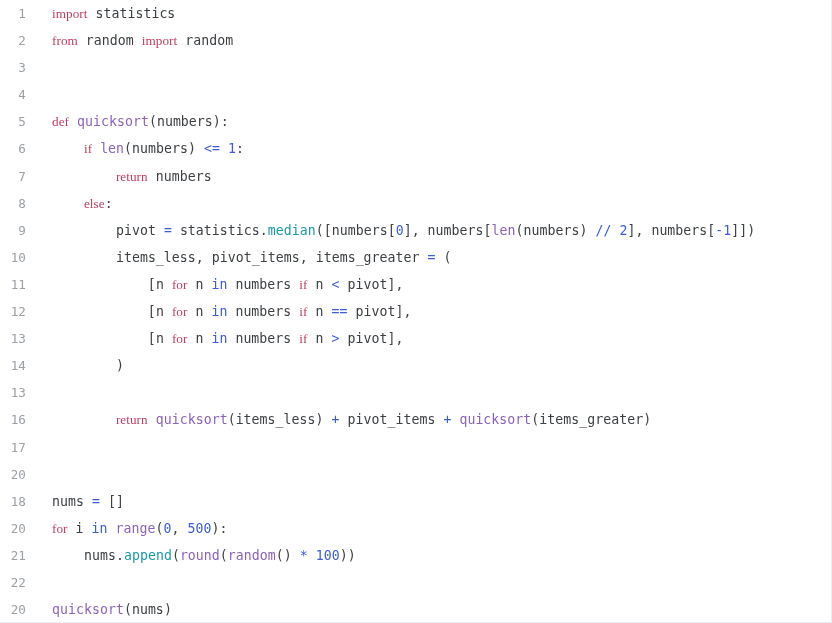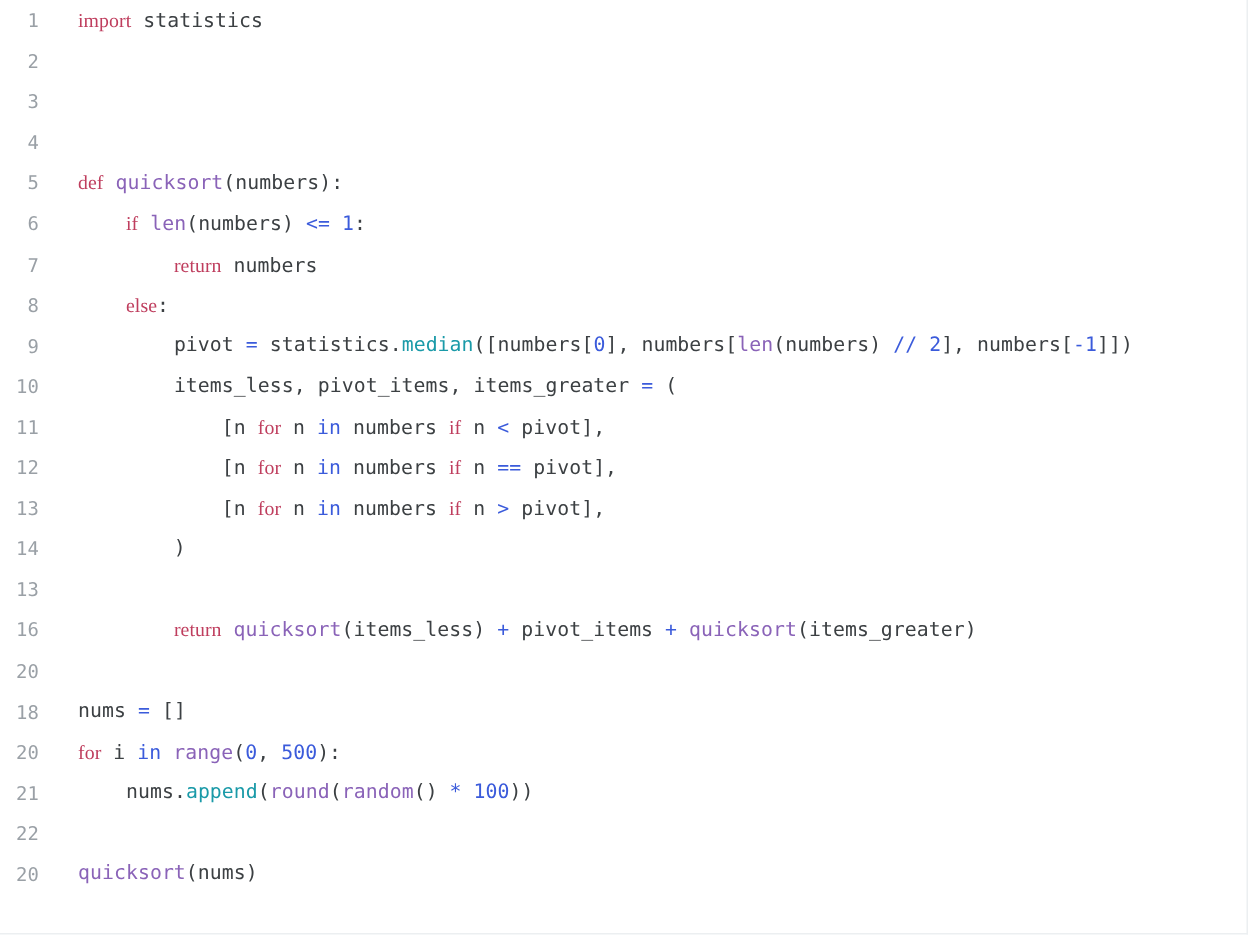--- a/index.html
+++ b/index.html
@@ -69,35 +69,36 @@
   .t-meth { color: #1a9aa8; }          
   .t-id   { color: #3c4043; }          
   .t-pun  { color: #3c4043; }
 </style>
 </head>
 <body>
 
 <div id="editor">
   <div class="code-area">
       <div class="line"><span class="lineno">1</span><span class="linecode"><span class="t-kw">import</span><span class="t-pun"> </span><span class="t-id">statistics</span></span></div>
-      <div class="line"><span class="lineno">2</span></div>
+      <div class="line"><span class="lineno">2</span><span class="linecode"><span class="t-kw">from</span><span class="t-pun"> </span><span class="t-id">random</span><span class="t-pun"> </span><span class="t-kw">import</span><span class="t-pun"> </span><span class="t-id">random</span></span></div>
       <div class="line"><span class="lineno">3</span><span class="linecode"></span></div>
       <div class="line"><span class="lineno">4</span><span class="linecode"></span></div>
       <div class="line"><span class="lineno">5</span><span class="linecode"><span class="t-kw">def</span><span class="t-pun"> </span><span class="t-fn">quicksort</span><span class="t-pun">(</span><span class="t-id">numbers</span><span class="t-pun">):</span></span></div>
       <div class="line"><span class="lineno">6</span><span class="linecode"><span class="t-pun">    </span><span class="t-kw">if</span><span class="t-pun"> </span><span class="t-fn">len</span><span class="t-pun">(</span><span class="t-id">numbers</span><span class="t-pun">) </span><span class="t-op">&lt;=</span><span class="t-pun"> </span><span class="t-num">1</span><span class="t-pun">:</span></span></div>
       <div class="line"><span class="lineno">7</span><span class="linecode"><span class="t-pun">        </span><span class="t-kw">return</span><span class="t-pun"> </span><span class="t-id">numbers</span></span></div>
       <div class="line"><span class="lineno">8</span><span class="linecode"><span class="t-pun">    </span><span class="t-kw">else</span><span class="t-pun">:</span></span></div>
       <div class="line"><span class="lineno">9</span><span class="linecode"><span class="t-pun">        </span><span class="t-id">pivot</span><span class="t-pun"> </span><span class="t-op">=</span><span class="t-pun"> </span><span class="t-id">statistics</span><span class="t-pun">.</span><span class="t-meth">median</span><span class="t-pun">([</span><span class="t-id">numbers</span><span class="t-pun">[</span><span class="t-num">0</span><span class="t-pun">], </span><span class="t-id">numbers</span><span class="t-pun">[</span><span class="t-fn">len</span><span class="t-pun">(</span><span class="t-id">numbers</span><span class="t-pun">) </span><span class="t-op">//</span><span class="t-pun"> </span><span class="t-num">2</span><span class="t-pun">], </span><span class="t-id">numbers</span><span class="t-pun">[</span><span class="t-op">-</span><span class="t-num">1</span><span class="t-pun">]])</span></span></div>
       <div class="line"><span class="lineno">10</span><span class="linecode"><span class="t-pun">        </span><span class="t-id">items_less</span><span class="t-pun">, </span><span class="t-id">pivot_items</span><span class="t-pun">, </span><span class="t-id">items_greater</span><span class="t-pun"> </span><span class="t-op">=</span><span class="t-pun"> (</span></span></div>
       <div class="line"><span class="lineno">11</span><span class="linecode"><span class="t-pun">            [</span><span class="t-id">n</span><span class="t-pun"> </span><span class="t-kw">for</span><span class="t-pun"> </span><span class="t-id">n</span><span class="t-pun"> </span><span class="t-op">in</span><span class="t-pun"> </span><span class="t-id">numbers</span><span class="t-pun"> </span><span class="t-kw">if</span><span class="t-pun"> </span><span class="t-id">n</span><span class="t-pun"> </span><span class="t-op">&lt;</span><span class="t-pun"> </span><span class="t-id">pivot</span><span class="t-pun">],</span></span></div>
       <div class="line"><span class="lineno">12</span><span class="linecode"><span class="t-pun">            [</span><span class="t-id">n</span><span class="t-pun"> </span><span class="t-kw">for</span><span class="t-pun"> </span><span class="t-id">n</span><span class="t-pun"> </span><span class="t-op">in</span><span class="t-pun"> </span><span class="t-id">numbers</span><span class="t-pun"> </span><span class="t-kw">if</span><span class="t-pun"> </span><span class="t-id">n</span><span class="t-pun"> </span><span class="t-op">==</span><span class="t-pun"> </span><span class="t-id">pivot</span><span class="t-pun">],</span></span></div>
       <div class="line"><span class="lineno">13</span><span class="linecode"><span class="t-pun">            [</span><span class="t-id">n</span><span class="t-pun"> </span><span class="t-kw">for</span><span class="t-pun"> </span><span class="t-id">n</span><span class="t-pun"> </span><span class="t-op">in</span><span class="t-pun"> </span><span class="t-id">numbers</span><span class="t-pun"> </span><span class="t-kw">if</span><span class="t-pun"> </span><span class="t-id">n</span><span class="t-pun"> </span><span class="t-op">&gt;</span><span class="t-pun"> </span><span class="t-id">pivot</span><span class="t-pun">],</span></span></div>
       <div class="line"><span class="lineno">14</span><span class="linecode"><span class="t-pun">        )</span></span></div>
       <div class="line"><span class="lineno">13</span><span class="linecode"></span></div>
       <div class="line"><span class="lineno">16</span><span class="linecode"><span class="t-pun">        </span><span class="t-kw">return</span><span class="t-pun"> </span><span class="t-fn">quicksort</span><span class="t-pun">(</span><span class="t-id">items_less</span><span class="t-pun">) </span><span class="t-op">+</span><span class="t-pun"> </span><span class="t-id">pivot_items</span><span class="t-pun"> </span><span class="t-op">+</span><span class="t-pun"> </span><span class="t-fn">quicksort</span><span class="t-pun">(</span><span class="t-id">items_greater</span><span class="t-pun">)</span></span></div>
+      <div class="line"><span class="lineno">17</span><span class="linecode"></span></div>
       <div class="line"><span class="lineno">20</span><span class="linecode"></span></div>
       <div class="line"><span class="lineno">18</span><span class="linecode"><span class="t-id">nums</span><span class="t-pun"> </span><span class="t-op">=</span><span class="t-pun"> []</span></span></div>
       <div class="line"><span class="lineno">20</span><span class="linecode"><span class="t-kw">for</span><span class="t-pun"> </span><span class="t-id">i</span><span class="t-pun"> </span><span class="t-op">in</span><span class="t-pun"> </span><span class="t-fn">range</span><span class="t-pun">(</span><span class="t-num">0</span><span class="t-pun">, </span><span class="t-num">500</span><span class="t-pun">):</span></span></div>
       <div class="line"><span class="lineno">21</span><span class="linecode"><span class="t-pun">    </span><span class="t-id">nums</span><span class="t-pun">.</span><span class="t-meth">append</span><span class="t-pun">(</span><span class="t-fn">round</span><span class="t-pun">(</span><span class="t-fn">random</span><span class="t-pun">() </span><span class="t-op">*</span><span class="t-pun"> </span><span class="t-num">100</span><span class="t-pun">))</span></span></div>
       <div class="line"><span class="lineno">22</span><span class="linecode"></span></div>
       <div class="line"><span class="lineno">20</span><span class="linecode"><span class="t-fn">quicksort</span><span class="t-pun">(</span><span class="t-id">nums</span><span class="t-pun">)</span></span></div>
     </div>
 </div>
 
 </body></html>

